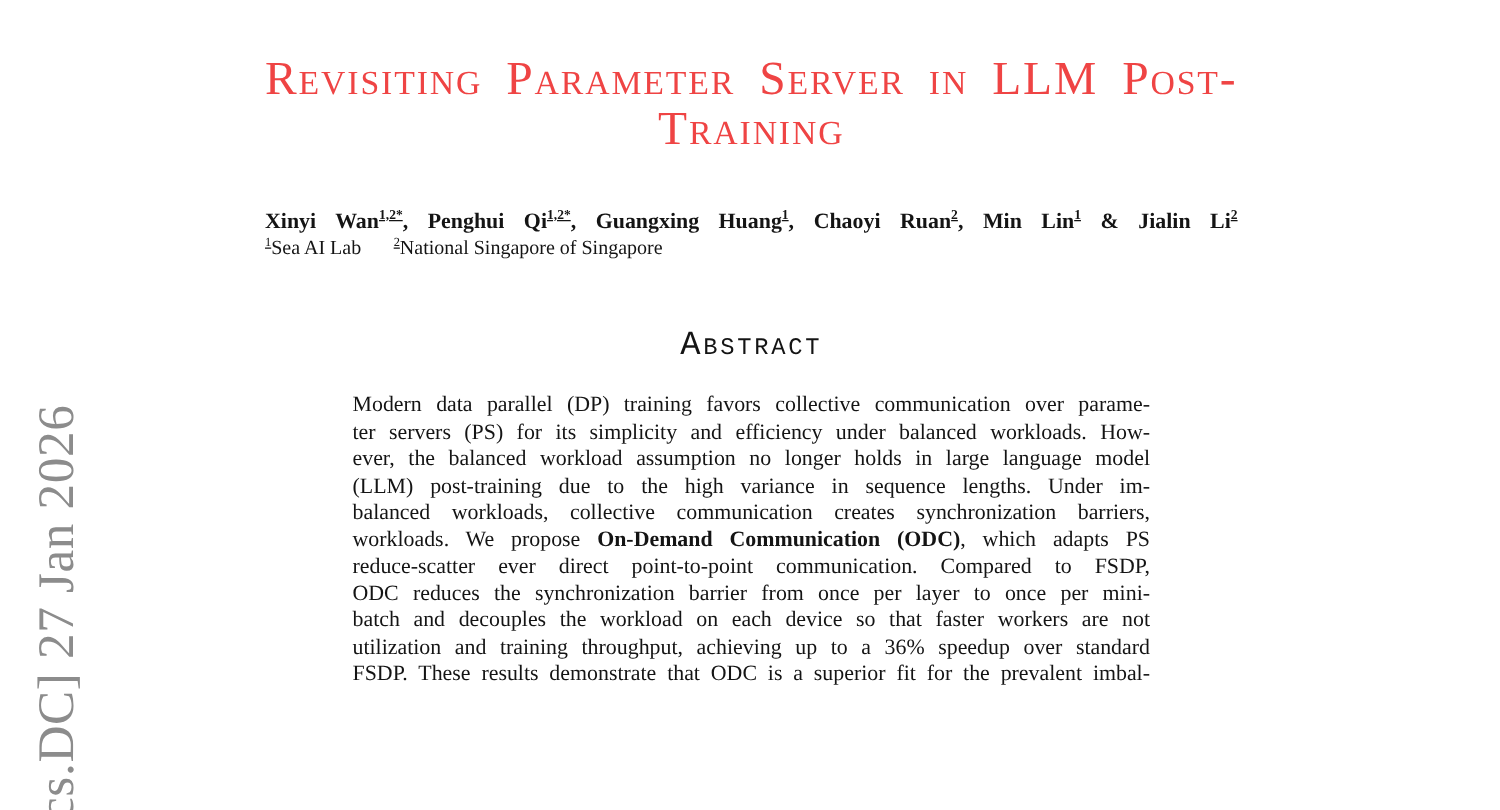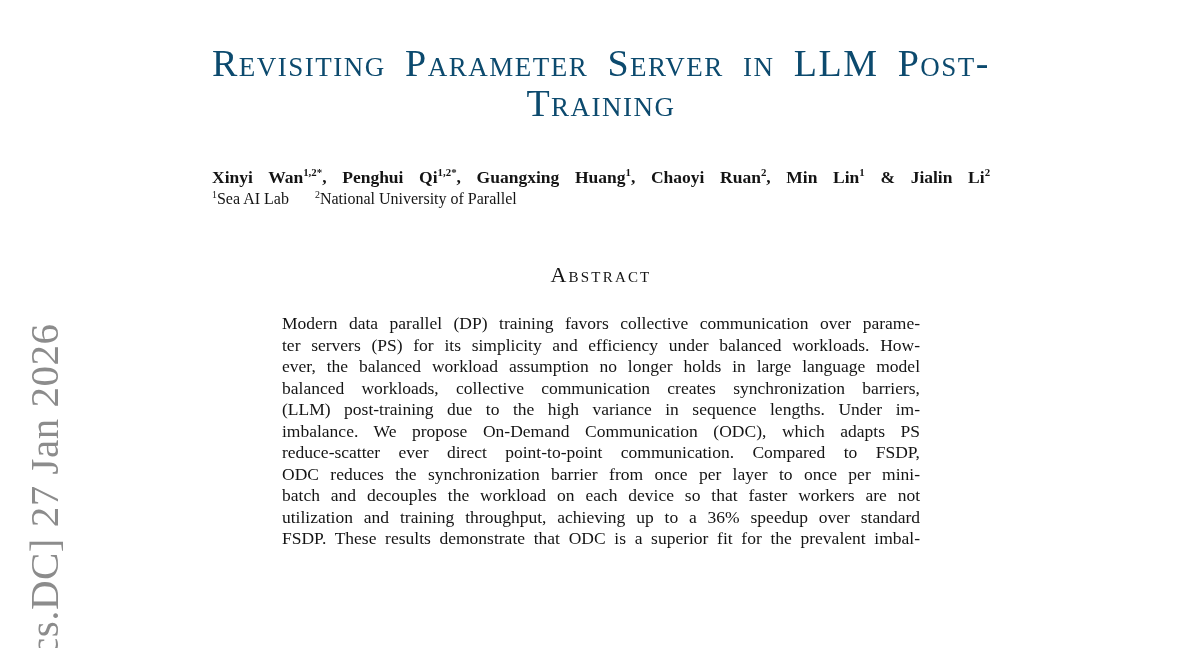--- a/index.html
+++ b/index.html
@@ -31,21 +31,21 @@
   }
   .title {
     position: absolute;
     top: 44px;
     left: 212px;
     width: 778px;
     font-size: 38px;
     line-height: 39.5px;
     font-variant: small-caps;
     letter-spacing: 1.5px;
-    color: #0c4a6e;
+    color: #ef4444;
   }
   .title .tline1 {
     text-align: justify;
     text-align-last: justify;
   }
   .title .tline2 {
     text-align: center;
   }
   .authors {
     position: absolute;
@@ -55,84 +55,86 @@
     font-size: 17.5px;
     line-height: 22px;
     font-weight: bold;
     text-align: justify;
     text-align-last: justify;
     white-space: nowrap;
   }
   .authors sup, .affiliations sup {
     font-size: 0.62em;
     font-weight: inherit;
+    text-decoration: underline;
   }
   .affiliations {
     position: absolute;
     top: 185px;
     left: 212px;
     width: 778px;
     font-size: 16px;
     line-height: 20px;
   }
   .affiliation + .affiliation {
     margin-left: 26px;
   }
   .abs-heading {
     position: absolute;
     top: 262px;
     left: 212px;
     width: 778px;
     text-align: center;
     font-variant: small-caps;
-    font-size: 22px;
+    font-size: 27px;
     letter-spacing: 2.2px;
+    font-family: Liberation Mono, monospace;
   }
   .abstract {
     position: absolute;
     top: 313px;
     left: 282px;
     width: 638px;
     font-size: 17.5px;
     line-height: 21.55px;
   }
   .abstract .aline {
     text-align: justify;
     text-align-last: justify;
     white-space: normal;
   }
   .abstract .bold {
-    font-weight: normal;
+    font-weight: bold;
   }
 </style>
 </head>
 <body>
 
 <div class="page">
 
   <div class="watermark">cs.DC] 27 Jan 2026</div>
 
   <div class="title">
     <div class="tline1">Revisiting Parameter Server in LLM Post-</div>
     <div class="tline2">Training</div>
   </div>
 
   <div class="authors"><span><span>Xinyi Wan</span><sup>1,2*</sup><span>, </span></span><span><span>Penghui Qi</span><sup>1,2*</sup><span>, </span></span><span><span>Guangxing Huang</span><sup>1</sup><span>, </span></span><span><span>Chaoyi Ruan</span><sup>2</sup><span>, </span></span><span><span>Min Lin</span><sup>1</sup><span> &amp; </span></span><span><span>Jialin Li</span><sup>2</sup></span></div>
 
-  <div class="affiliations"><span class="affiliation"><sup>1</sup><span>Sea AI Lab</span></span><span class="affiliation"><sup>2</sup><span>National University of Parallel</span></span></div>
+  <div class="affiliations"><span class="affiliation"><sup>1</sup><span>Sea AI Lab</span></span><span class="affiliation"><sup>2</sup><span>National Singapore of Singapore</span></span></div>
 
   <div class="abs-heading">Abstract</div>
 
   <div class="abstract">
     <div class="aline">Modern data parallel (DP) training favors collective communication over parame-</div>
     <div class="aline">ter servers (PS) for its simplicity and efficiency under balanced workloads. How-</div>
     <div class="aline">ever, the balanced workload assumption no longer holds in large language model</div>
+    <div class="aline">(LLM) post-training due to the high variance in sequence lengths. Under im-</div>
     <div class="aline">balanced workloads, collective communication creates synchronization barriers,</div>
-    <div class="aline">(LLM) post-training due to the high variance in sequence lengths. Under im-</div>
-    <div class="aline"><span>imbalance. We propose </span><span class="bold">On-Demand Communication (ODC)</span><span>, which adapts PS</span></div>
+    <div class="aline"><span>workloads. We propose </span><span class="bold">On-Demand Communication (ODC)</span><span>, which adapts PS</span></div>
     <div class="aline">reduce-scatter ever direct point-to-point communication. Compared to FSDP,</div>
     <div class="aline">ODC reduces the synchronization barrier from once per layer to once per mini-</div>
     <div class="aline">batch and decouples the workload on each device so that faster workers are not</div>
     <div class="aline">utilization and training throughput, achieving up to a 36% speedup over standard</div>
     <div class="aline">FSDP. These results demonstrate that ODC is a superior fit for the prevalent imbal-</div>
   </div>
 
 </div>
 
 </body></html>

